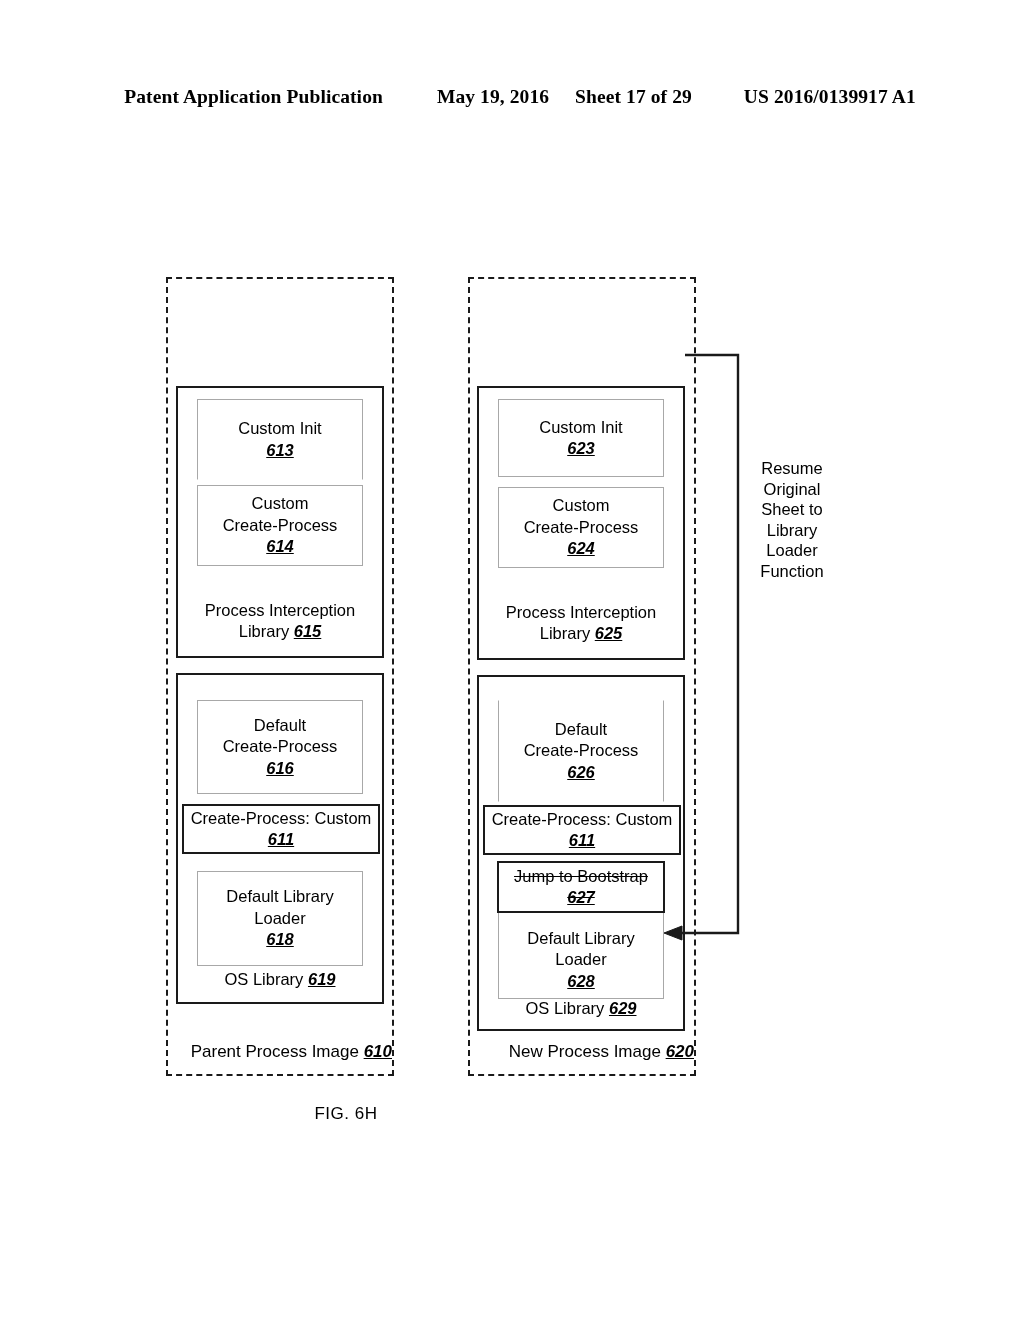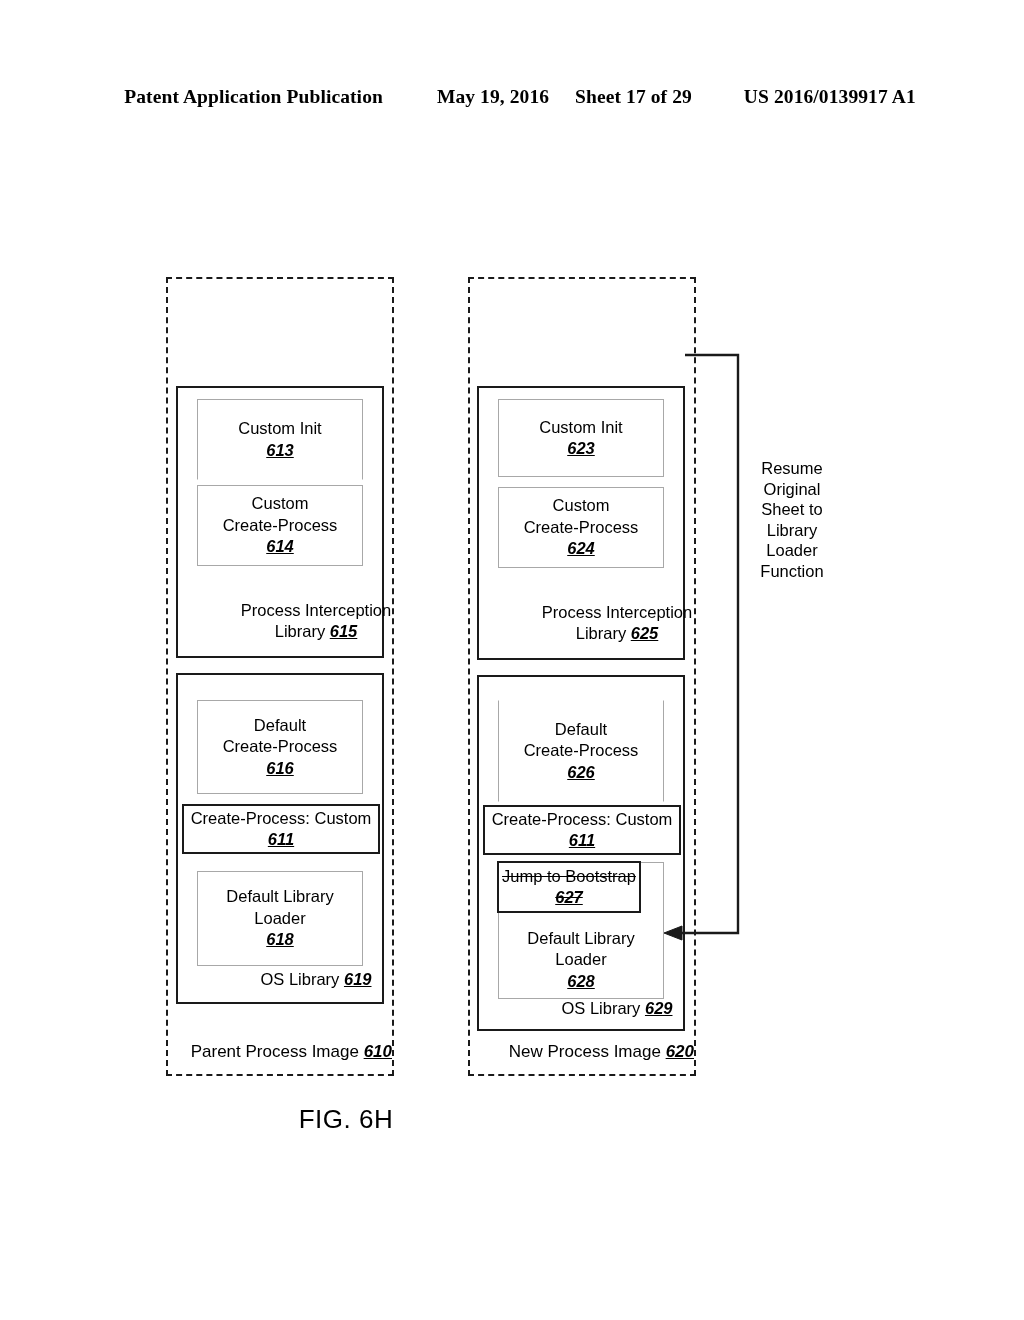--- a/index.html
+++ b/index.html
@@ -71,21 +71,20 @@
     box-sizing: border-box;
     background: #ffffff;
   }
   .module-label {
     position: absolute;
     left: 0;
     width: 100%;
     text-align: center;
     font-size: 16.5px;
     line-height: 21px;
-    padding-left: 36px;
   }
 
   
   .sub-box {
     position: absolute;
     border: 1.6px solid #a8a8a8;
     box-sizing: border-box;
     background: #ffffff;
     display: flex;
     flex-direction: column;
@@ -148,21 +147,21 @@
     margin-top: 10px;
   }
 
   
   #figure-caption {
     position: absolute;
     left: 166px;
     top: 1104px;
     width: 360px;
     text-align: center;
-    font-size: 26px;
+    font-size: 17px;
     letter-spacing: 0.5px;
   }
 </style>
 </head>
 <body>
 
 <div id="page-header">
   <span class="hdr-seg">Patent Application Publication</span>
   <span class="gap-a"></span>
   <span class="hdr-seg">May 19, 2016</span>
@@ -268,21 +267,21 @@
     <div>Create-Process: Custom</div>
     <div class="ref">611</div>
   </div>
 
   <div class="sub-box" style="left:498px; top:862px; width:166px; height:137px; justify-content:flex-end; padding-bottom:6px;">
     <div>Default Library</div>
     <div>Loader</div>
     <div class="ref">628</div>
   </div>
 
-  <div class="hard-box" style="left:497px; top:861px; width:144px; height:52px;">
+  <div class="hard-box" style="left:497px; top:861px; width:168px; height:52px;">
     <div class="strike">Jump to Bootstrap</div>
     <div class="ref strike">627</div>
   </div>
 
   <svg id="connector-svg" viewBox="0 0 1024 1320" width="1024" height="1320">
     <polyline points="685,355 738,355 738,933 676,933" fill="none" stroke="#1a1a1a" stroke-width="2.4" stroke-linejoin="miter"></polyline>
     <polygon points="664,933 682,926 682,940" fill="#1a1a1a" stroke="#1a1a1a" stroke-width="1"></polygon>
   </svg>
 
   <div id="resume-annotation">

